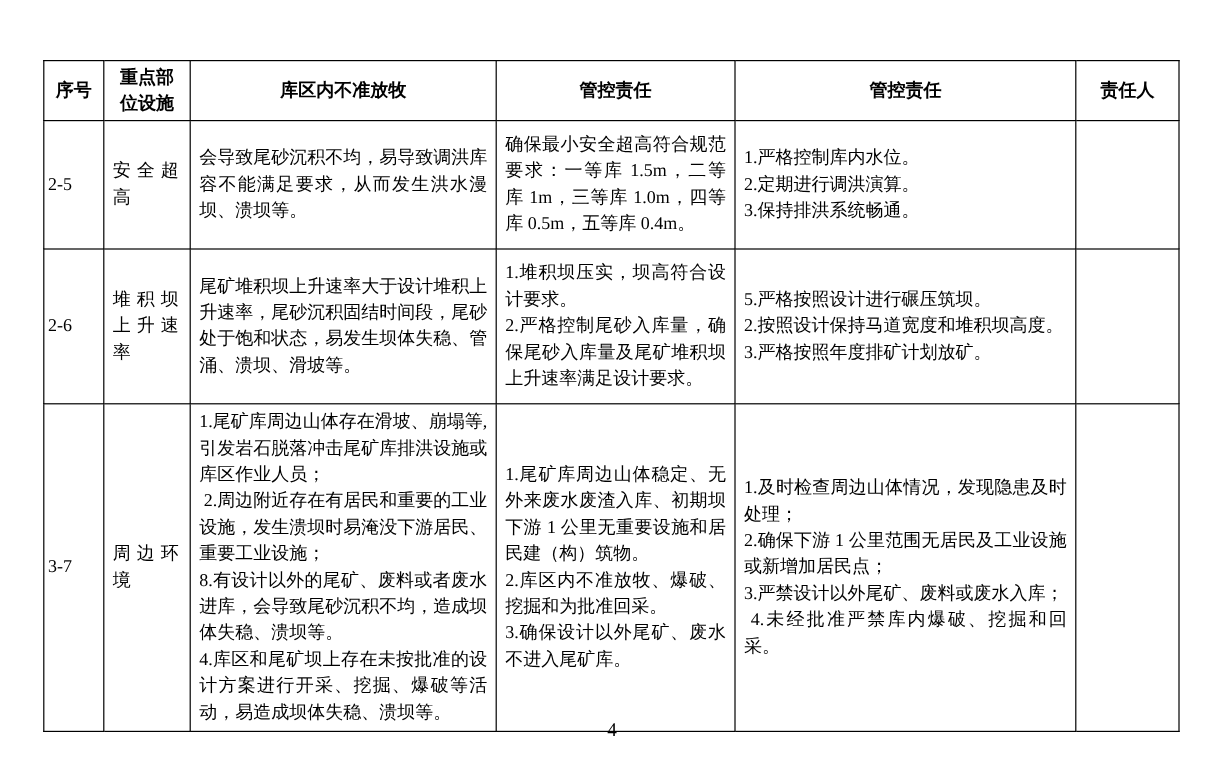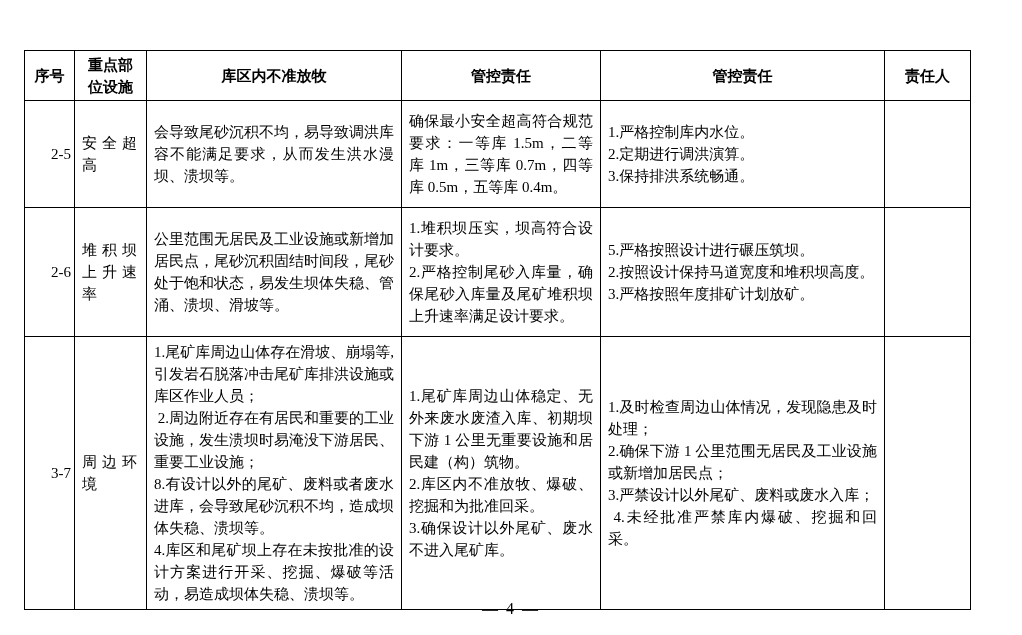--- a/index.html
+++ b/index.html
@@ -11,21 +11,21 @@
     position: relative;
     width: 1022px;
     height: 635px;
     background: #ffffff;
     overflow: hidden;
     font-family: "Liberation Serif", "DejaVu Serif", serif;
     color: #000000;
   }
   table.risk-table {
     position: absolute;
-    left: 24px;
+    left: 36px;
     top: 50px;
     width: 946px;
     border-collapse: collapse;
     table-layout: fixed;
   }
   table.risk-table td, table.risk-table th {
     border: 1px solid #000000;
     vertical-align: middle;
     font-size: 15px;
     line-height: 22px;
@@ -34,21 +34,21 @@
     overflow: hidden;
   }
   table.risk-table th {
     font-family: "Liberation Sans", "DejaVu Sans", sans-serif;
     font-weight: bold;
     text-align: center;
     padding: 2px 4px;
     white-space: pre-line;
   }
   td.c-id {
-    text-align: right;
+    text-align: left;
     padding: 2px 3px;
   }
   td.c-facility {
     text-align: justify;
     padding: 2px 7px;
     letter-spacing: 2px;
   }
   td.c-text {
     text-align: justify;
     padding: 4px 7px;
@@ -94,31 +94,31 @@
         <th>库区内不准放牧</th>
         <th>管控责任</th>
         <th>管控责任</th>
         <th>责任人</th>
       </tr>
 
       <tr class="r-25">
         <td class="c-id">2-5</td>
         <td class="c-facility">安全超高</td>
         <td class="c-text">会导致尾砂沉积不均，易导致调洪库容不能满足要求，从而发生洪水漫坝、溃坝等。</td>
-        <td class="c-text">确保最小安全超高符合规范要求：一等库 1.5m，二等库 1m，三等库 0.7m，四等库 0.5m，五等库 0.4m。</td>
+        <td class="c-text">确保最小安全超高符合规范要求：一等库 1.5m，二等库 1m，三等库 1.0m，四等库 0.5m，五等库 0.4m。</td>
         <td class="c-text">1.严格控制库内水位。
 2.定期进行调洪演算。
 3.保持排洪系统畅通。</td>
         <td class="c-owner"></td>
       </tr>
 
       <tr class="r-26">
         <td class="c-id">2-6</td>
         <td class="c-facility">堆积坝上升速率</td>
-        <td class="c-text">公里范围无居民及工业设施或新增加居民点，尾砂沉积固结时间段，尾砂处于饱和状态，易发生坝体失稳、管涌、溃坝、滑坡等。</td>
+        <td class="c-text">尾矿堆积坝上升速率大于设计堆积上升速率，尾砂沉积固结时间段，尾砂处于饱和状态，易发生坝体失稳、管涌、溃坝、滑坡等。</td>
         <td class="c-text">1.堆积坝压实，坝高符合设计要求。
 2.严格控制尾砂入库量，确保尾砂入库量及尾矿堆积坝上升速率满足设计要求。</td>
         <td class="c-text">5.严格按照设计进行碾压筑坝。
 2.按照设计保持马道宽度和堆积坝高度。
 3.严格按照年度排矿计划放矿。</td>
         <td class="c-owner"></td>
       </tr>
 
       <tr class="r-27">
         <td class="c-id">3-7</td>

